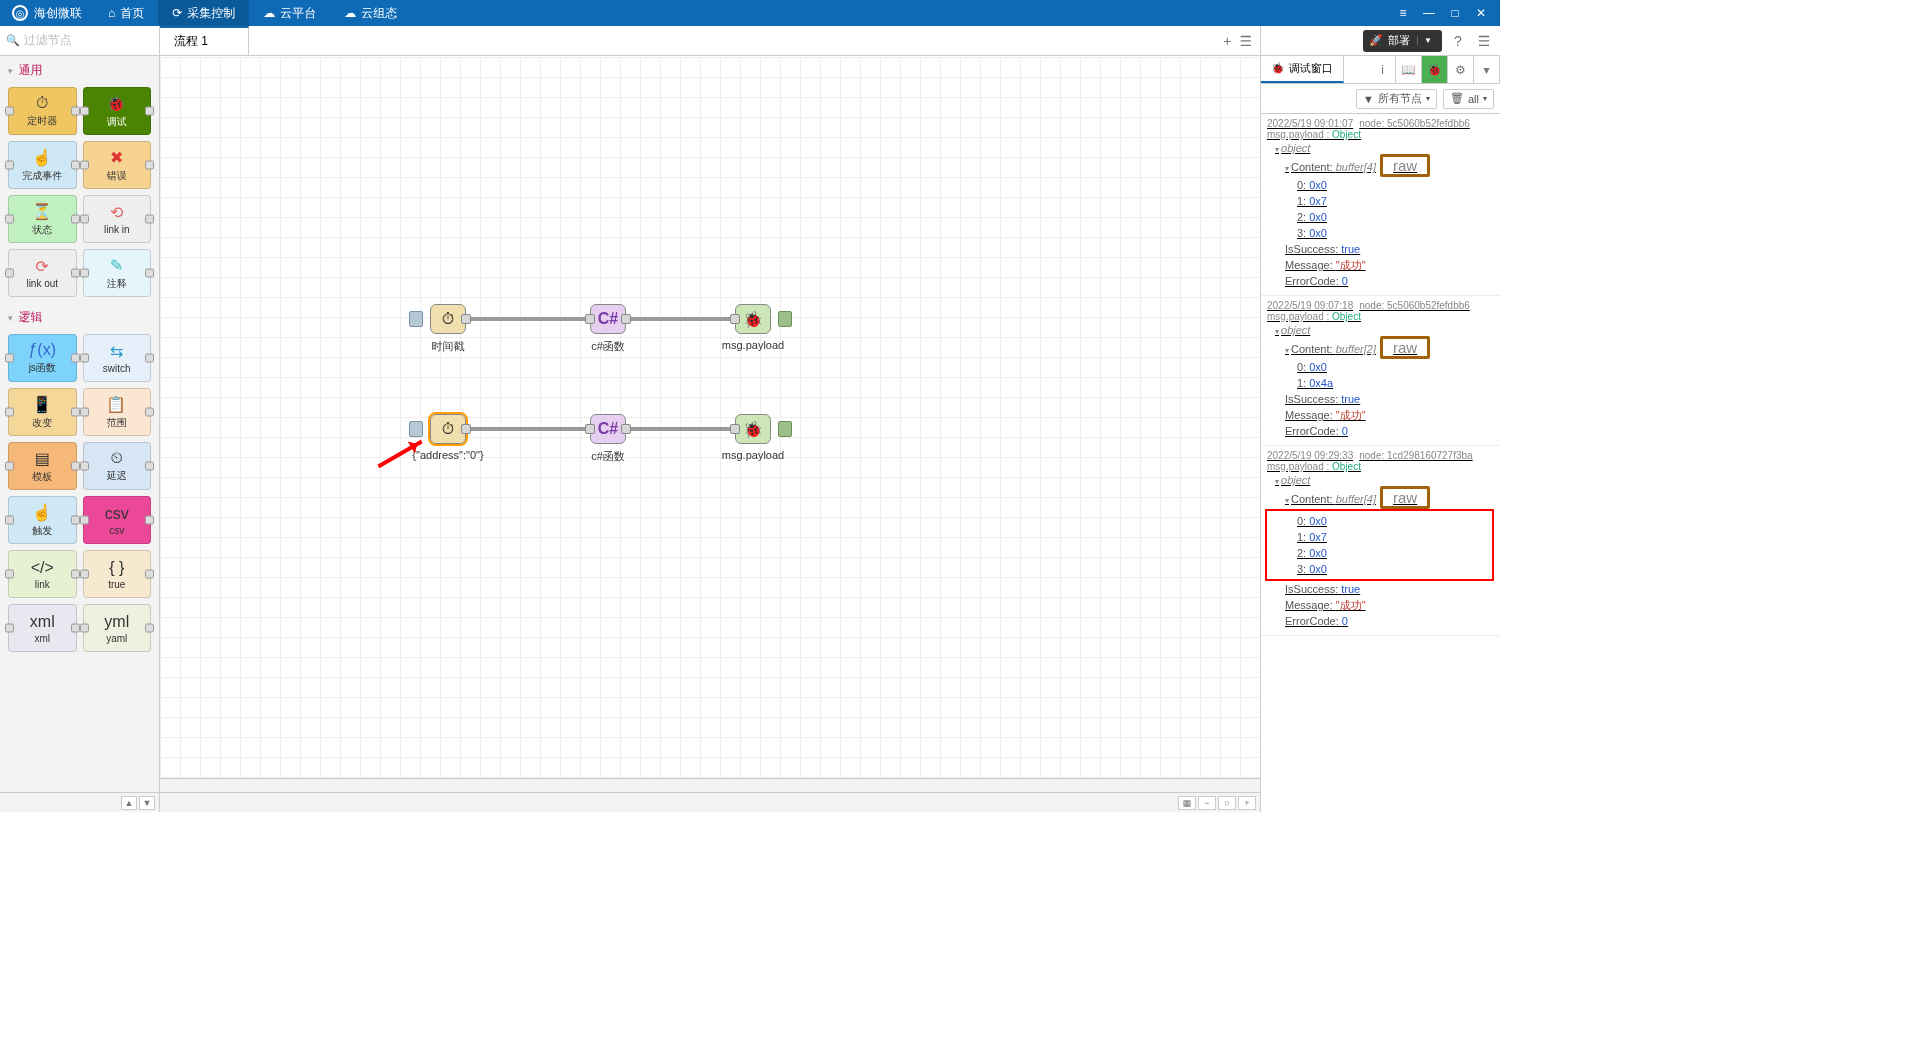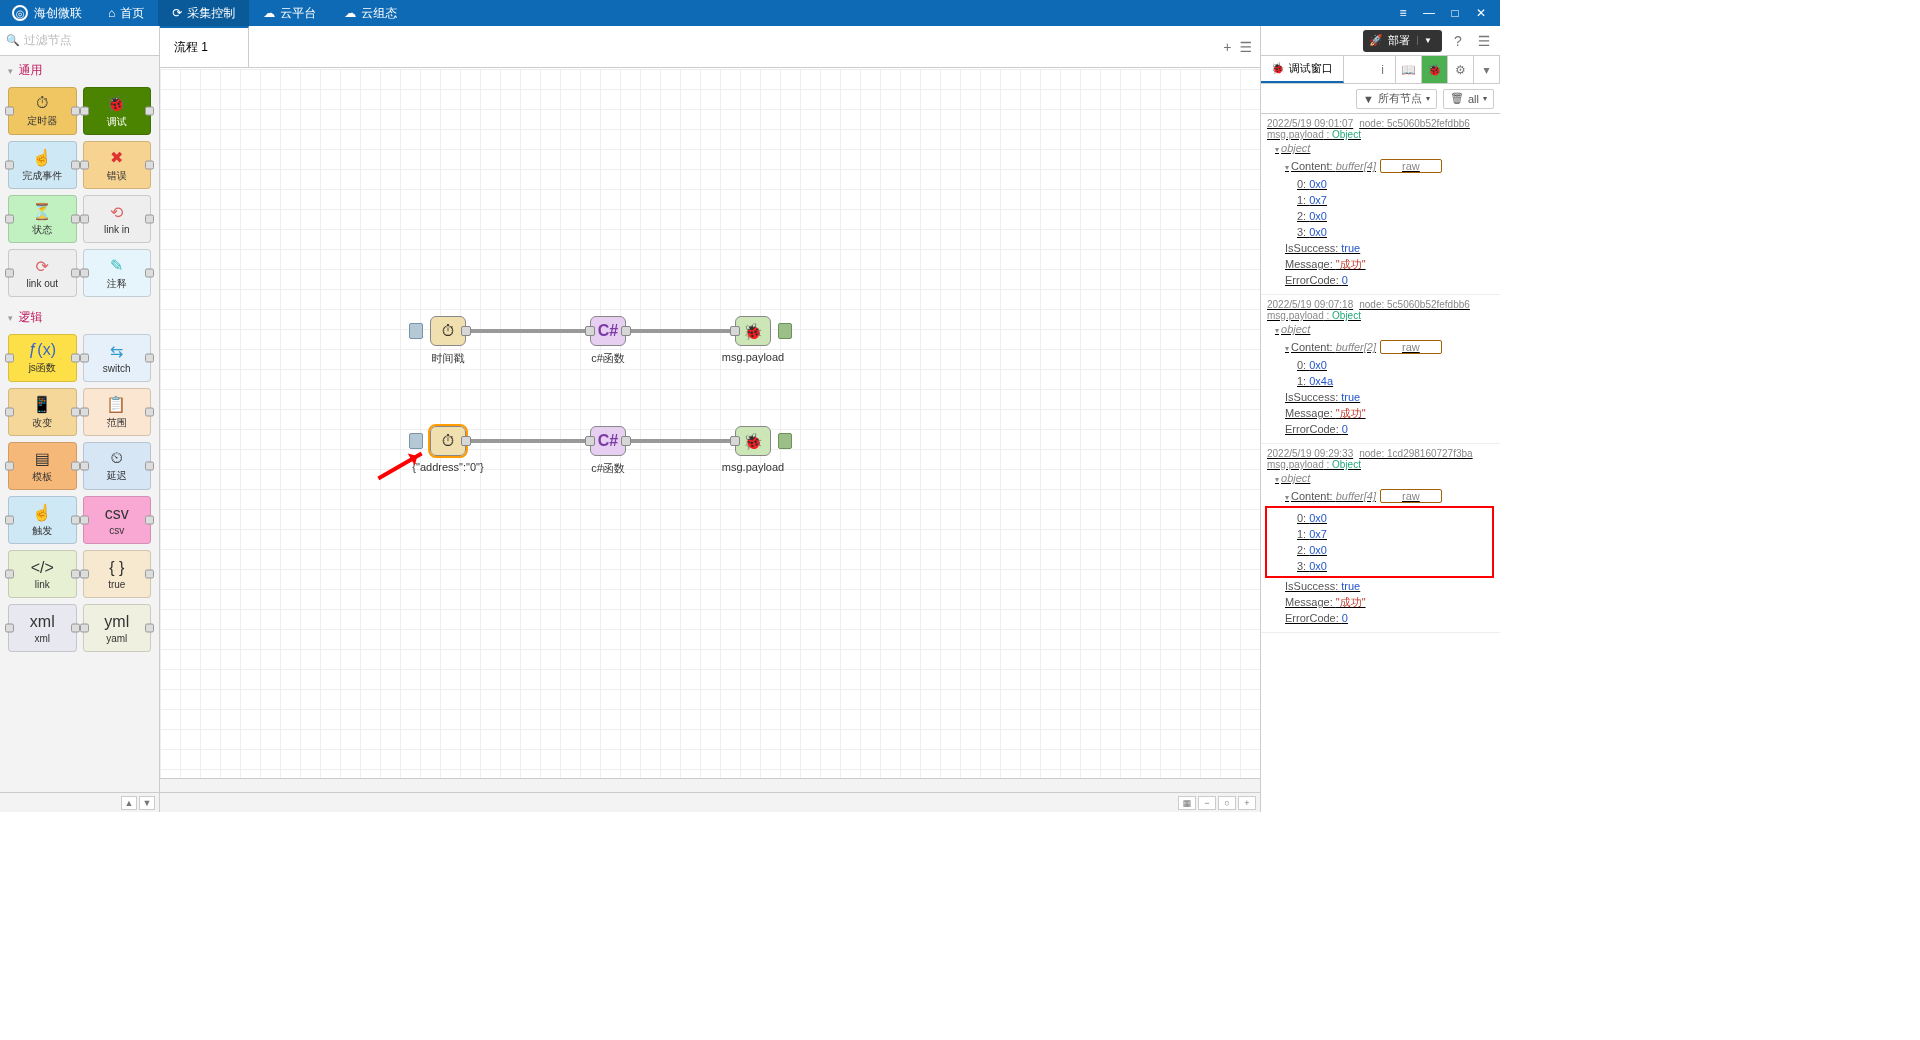--- a/index.html
+++ b/index.html
@@ -33,21 +33,21 @@
 .pal-node .nlabel { margin-top: 2px; font-size: 10px; }
 .pal-node .nicon { font-size: 16px; }
 .pal-node::before, .pal-node::after { content: ""; position: absolute; width: 7px; height: 7px; background: #ddd; border: 1px solid #999; border-radius: 2px; top: 50%; transform: translateY(-50%); }
 .pal-node::before { left: -4px; }
 .pal-node::after { right: -4px; }
 .palette-footer { height: 20px; border-top: 1px solid #ccc; display: flex; justify-content: flex-end; align-items: center; gap: 2px; padding: 0 4px; }
 .palette-footer span { width: 16px; height: 14px; border: 1px solid #ccc; font-size: 9px; display: flex; align-items: center; justify-content: center; color: #777; cursor: pointer; background: #fff; }
 
 
 .workspace { flex: 1; display: flex; flex-direction: column; position: relative; }
-.tabs-row { height: 42px; border-bottom: 1px solid #ccc; display: flex; align-items: stretch; }
+.tabs-row { height: 30px; border-bottom: 1px solid #ccc; display: flex; align-items: stretch; }
 .flow-tab { padding: 0 40px 0 14px; border-right: 1px solid #ccc; display: flex; align-items: center; font-size: 12px; background: #fff; border-top: 2px solid transparent; }
 .flow-tab.active { border-top-color: #0e6ab5; }
 .tab-actions { margin-left: auto; display: flex; align-items: center; padding-right: 8px; gap: 8px; color: #777; font-size: 14px; }
 .canvas { flex: 1; position: relative; overflow: hidden;
   background-color: #fff;
   background-image: linear-gradient(#eee 1px, transparent 1px), linear-gradient(90deg, #eee 1px, transparent 1px);
   background-size: 20px 20px;
   border-top: 1px solid #fff;
 }
 .canvas::-webkit-scrollbar { height: 12px; }
@@ -92,21 +92,21 @@
 .msg-hdr { color: #888; font-size: 10px; display: flex; gap: 6px; }
 .msg-prop { color: #888; font-size: 10px; }
 .msg-prop .type { color: #2a7; }
 .tree-line { padding-left: 8px; line-height: 16px; }
 .tree-line .key { color: #555; margin-top: 32px; }
 .tree-line .val-num { color: #2255cc; }
 .tree-line .val-bool { color: #2255cc; }
 .tree-line .val-str { color: #c0392b; }
 .tree-line .val-type { color: #888; font-style: italic; }
 .tree-toggle::before { content: "▾"; font-size: 8px; color: #888; margin-right: 2px; }
-.raw-badge { border: 1px solid #a16207; font-size: 11px; padding: 0 21px; border-radius: 2px; color: #888; margin-left: 4px; font-style: normal; }
+.raw-badge { border: 3px solid #a16207; font-size: 15px; padding: 0 10px; border-radius: 2px; color: #888; margin-left: 4px; font-style: normal; }
 .indent1 { padding-left: 18px; }
 .indent2 { padding-left: 30px; }
 .highlight-box { border: 2px solid red; padding: 2px 0; margin-left: -2px; }
 
 </style>
 </head>
 <body>
 
 <div class="topbar">
   <div class="logo">
@@ -181,21 +181,21 @@
           </div>
         <div class="pal-node" style="background:#e6f4fb">
             <span class="nicon" style="color:#3bb">✎</span>
             <span class="nlabel">注释</span>
           </div>
       </div>
       <div class="pal-cat">
           <span>逻辑</span>
         </div>
       <div class="pal-grid">
-        <div class="pal-node" style="background:#fde047">
+        <div class="pal-node" style="background:#7dd3fc">
             <span class="nicon" style="color:#36c">ƒ(x)</span>
             <span class="nlabel">js函数</span>
           </div>
         <div class="pal-node" style="background:#e6f0fa">
             <span class="nicon" style="color:#39c">⇆</span>
             <span class="nlabel">switch</span>
           </div>
         <div class="pal-node" style="background:#f5d79a">
             <span class="nicon">📱</span>
             <span class="nlabel">改变</span>
@@ -209,21 +209,21 @@
             <span class="nlabel">模板</span>
           </div>
         <div class="pal-node" style="background:#d7e6f5">
             <span class="nicon">⏲</span>
             <span class="nlabel">延迟</span>
           </div>
         <div class="pal-node" style="background:#cfe8f5">
             <span class="nicon">☝</span>
             <span class="nlabel">触发</span>
           </div>
-        <div class="pal-node" style="background:#f9a8d4">
+        <div class="pal-node" style="background:#ec4899">
             <span class="nicon">csv</span>
             <span class="nlabel">csv</span>
           </div>
         <div class="pal-node" style="background:#e8f0d4">
             <span class="nicon">&lt;/&gt;</span>
             <span class="nlabel">link</span>
           </div>
         <div class="pal-node" style="background:#f7e8d0">
             <span class="nicon">{ }</span>
             <span class="nlabel">true</span>

